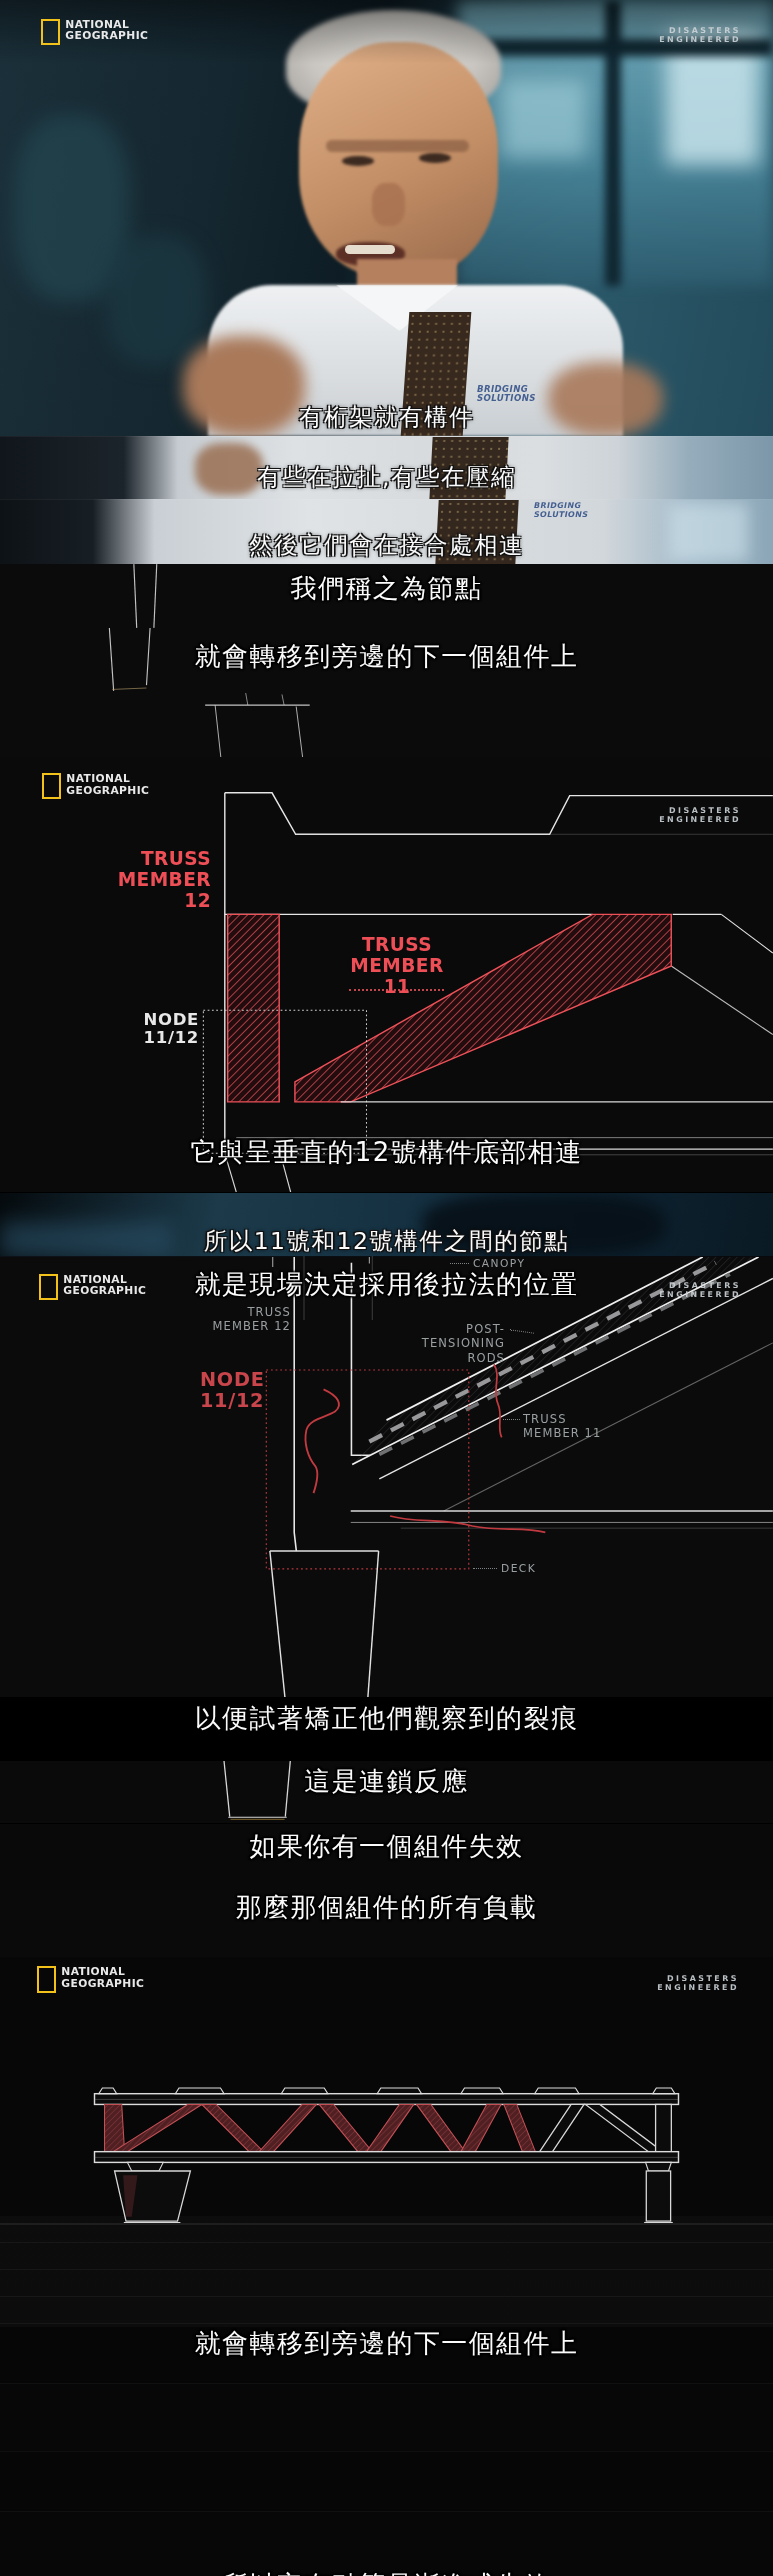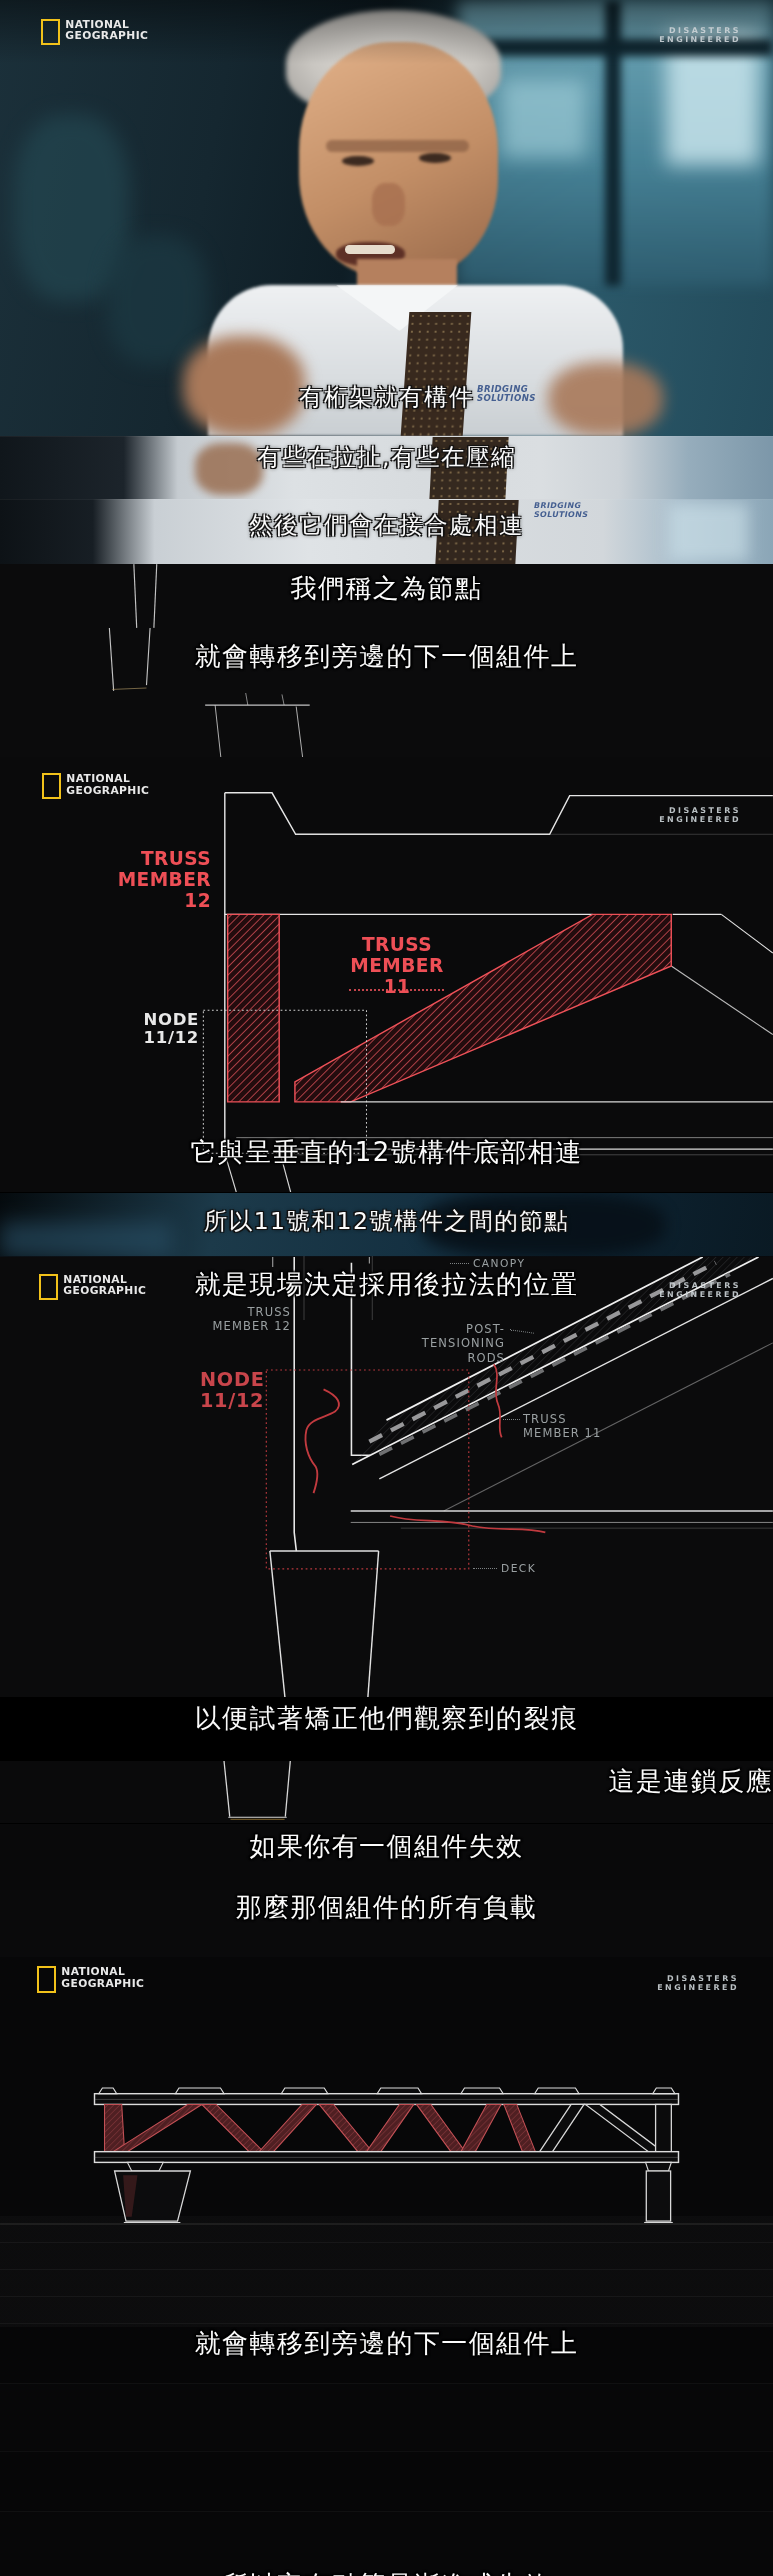--- a/index.html
+++ b/index.html
@@ -13,21 +13,21 @@
   .natgeo .frame{width:18.6px;height:26.5px;border:2.9px solid #f2c21a;background:transparent;}
   .natgeo .wordmark{color:#e9e9e9;font-weight:bold;font-size:10.7px;line-height:1.1;letter-spacing:0.4px;}
   .show-title{position:absolute;z-index:30;color:#cdd4d8;font-size:7.9px;font-weight:bold;
               letter-spacing:2.5px;text-align:right;opacity:.9;}
 
   
   .subtitle{position:absolute;left:0;width:100%;text-align:center;color:#fbfbfb;z-index:40;
             font-size:26px;letter-spacing:1.4px;line-height:31.5px;font-weight:500;
             text-shadow:0 0 2.1px #000,1.4px 1.4px 2.1px #000,-1.4px 1.4px 2.1px #000,1.4px -1.4px 2.1px #000,-1.4px -1.4px 2.1px #000;}
   .subtitle.on-photo{font-size:23.6px;
-            text-shadow:1.4px 1.4px 0 #111,-1.4px -1.4px 0 #111,1.4px -1.4px 0 #111,-1.4px 1.4px 0 #111,0 0 4.3px #000;}
+            text-shadow:1.4px 1.4px 0 #111,-1.4px -1.4px 0 #111,1.4px -1.4px 0 #111,-1.4px 1.4px 0 #111,0 0 4.3px #000;margin-top:20px;}
 
   
   .ph{position:absolute;}
   .blur2{filter:blur(1.4px);} .blur4{filter:blur(2.9px);} .blur6{filter:blur(4.3px);}
   .blur10{filter:blur(7.2px);} .blur14{filter:blur(10px);}
 
   .shirt-logo{position:absolute;color:#2c4a84;font-size:8.6px;font-weight:bold;font-style:italic;
               line-height:9.3px;letter-spacing:0.4px;z-index:6;opacity:.85;}
 
   
@@ -351,20 +351,20 @@
 
   <div class="subtitle on-photo" style="top:382px;">有桁架就有構件</div>
   <div class="subtitle on-photo" style="top:442px;">有些在拉扯,有些在壓縮</div>
   <div class="subtitle on-photo" style="top:510px;">然後它們會在接合處相連</div>
   <div class="subtitle" style="top:573px;">我們稱之為節點</div>
   <div class="subtitle" style="top:641px;">就會轉移到旁邊的下一個組件上</div>
   <div class="subtitle" style="top:1137px;">它與呈垂直的12號構件底部相連</div>
   <div class="subtitle on-photo" style="top:1206px;">所以11號和12號構件之間的節點</div>
   <div class="subtitle" style="top:1269px;">就是現場決定採用後拉法的位置</div>
   <div class="subtitle" style="top:1703px;">以便試著矯正他們觀察到的裂痕</div>
-  <div class="subtitle" style="top:1766px;text-align:right;">這是連鎖反應</div>
+  <div class="subtitle" style="top:1766px;">這是連鎖反應</div>
   <div class="subtitle" style="top:1831px;">如果你有一個組件失效</div>
   <div class="subtitle" style="top:1892px;">那麼那個組件的所有負載</div>
   <div class="subtitle" style="top:2328px;">就會轉移到旁邊的下一個組件上</div>
   <div class="subtitle" style="top:2522px;margin-top:48px;">所以它有點算是漸進式失效</div>
 
 </div>
 
 
 </body></html>

